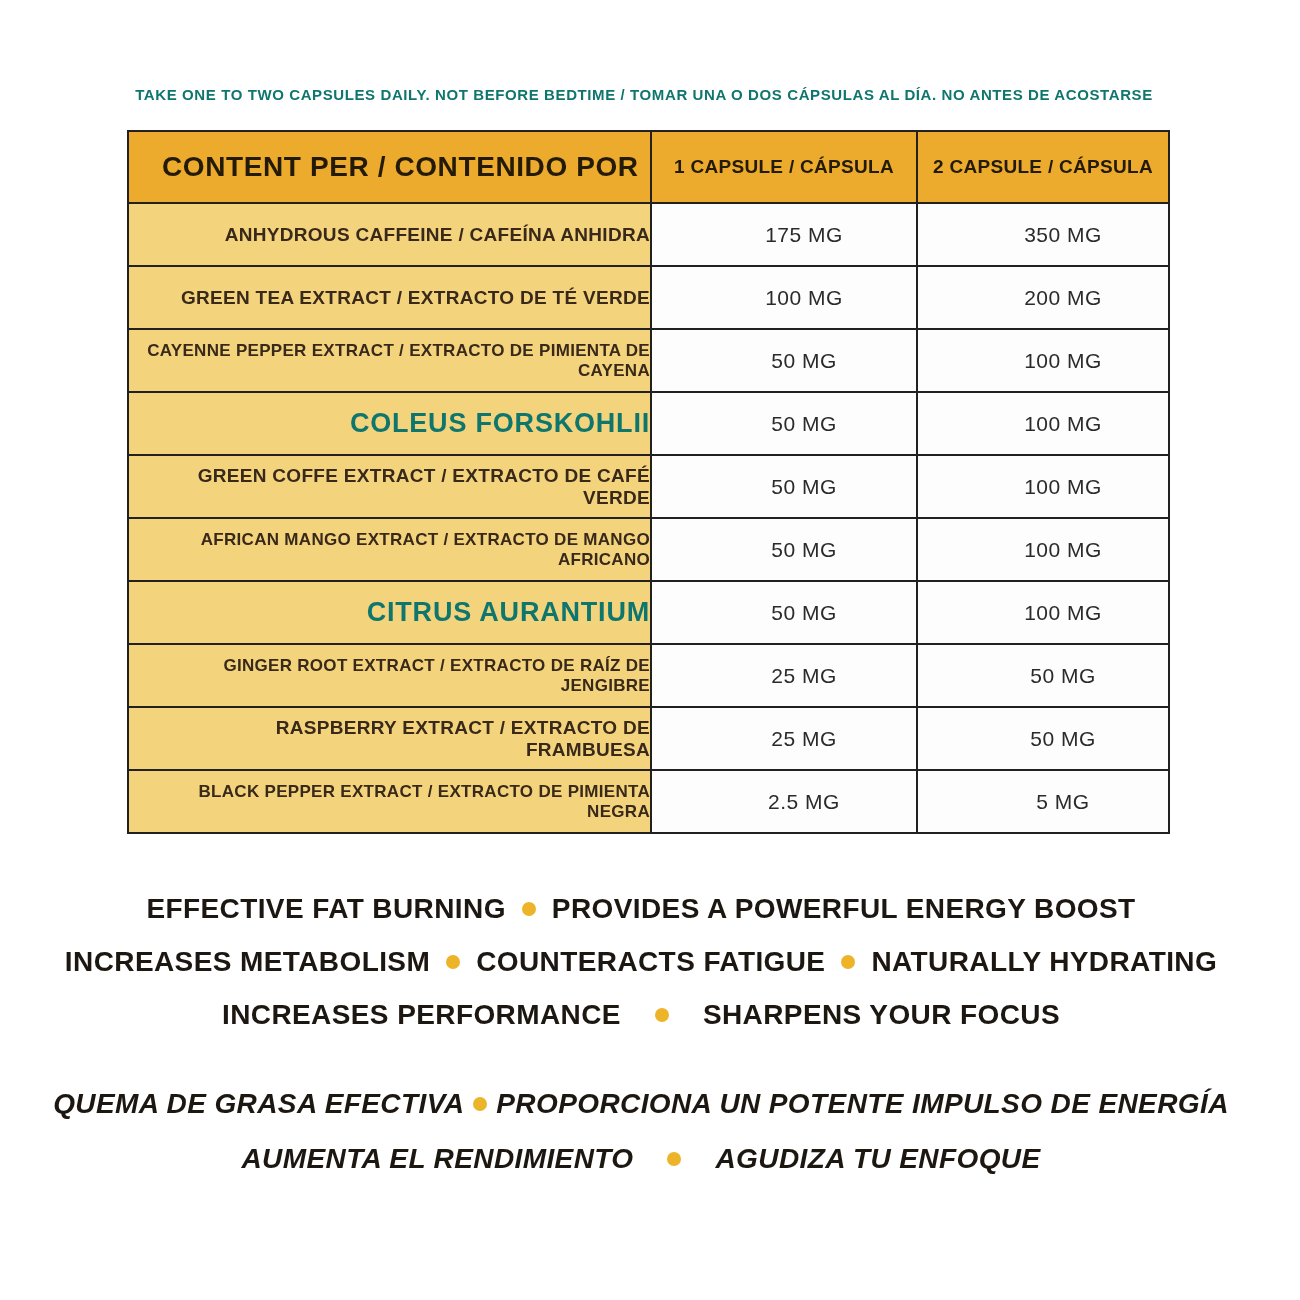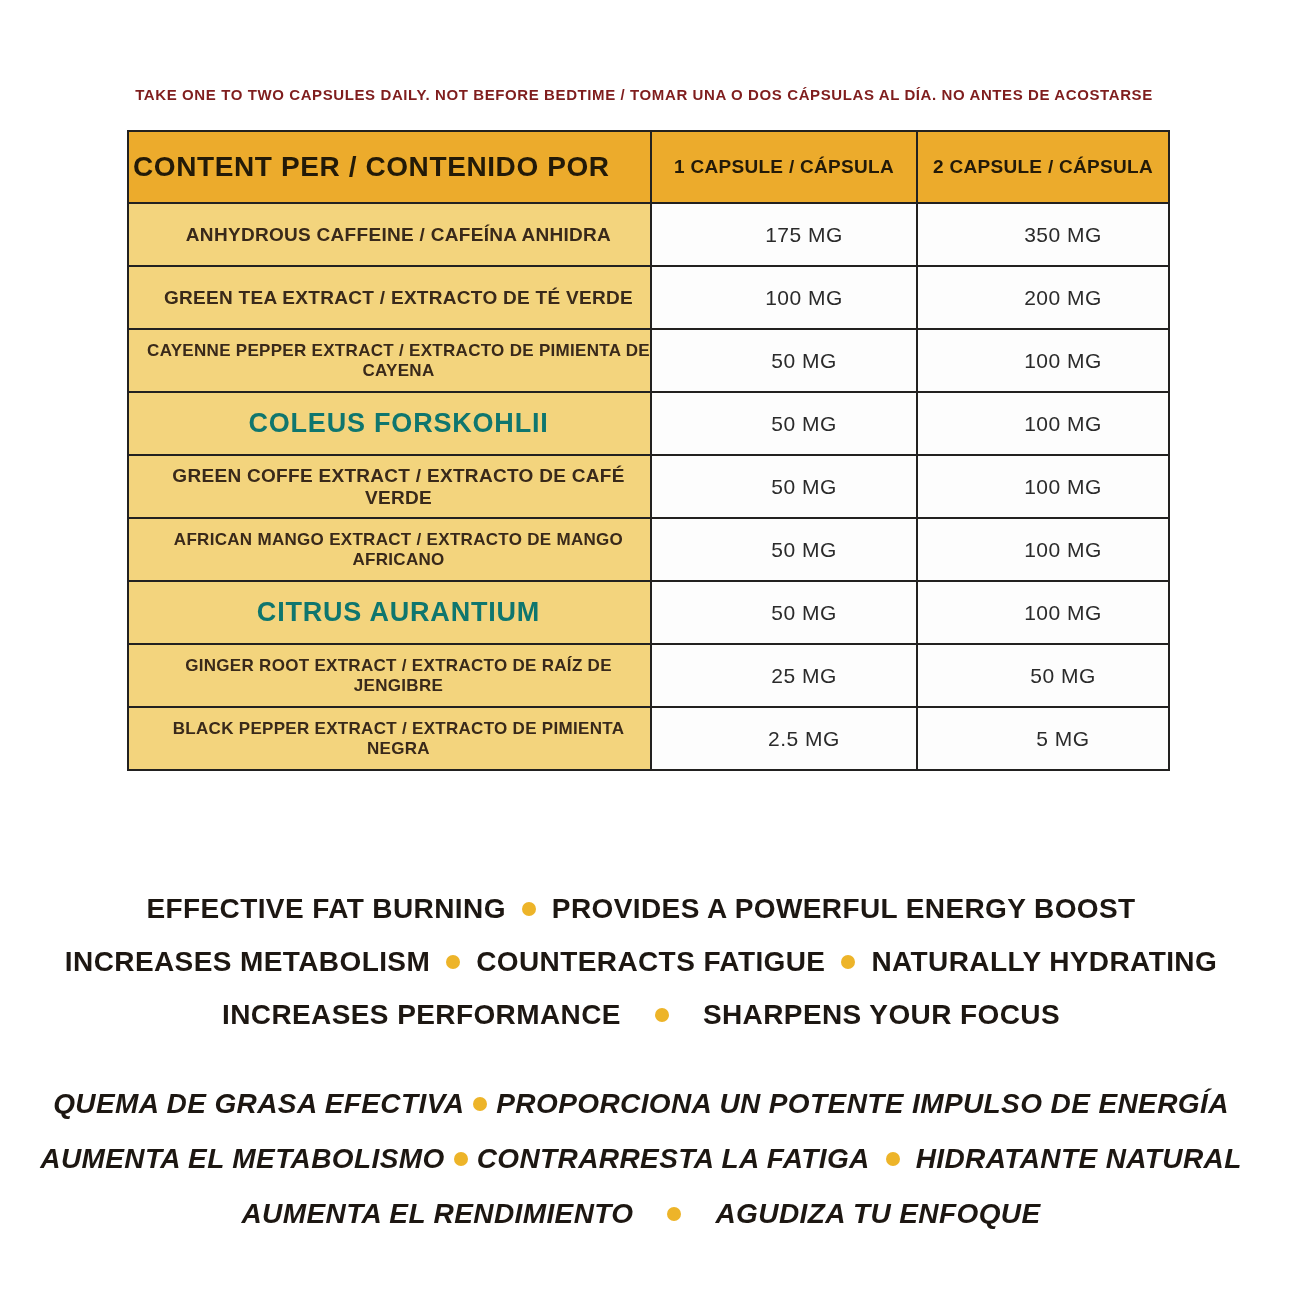--- a/index.html
+++ b/index.html
@@ -12,21 +12,21 @@
   .page { width: 1300px; height: 1300px; position: relative; overflow: hidden; }
 
   
   .instructions {
     position: absolute;
     top: 86px; left: 0; right: 12px;
     text-align: center;
     font-size: 15px;
     font-weight: 700;
     letter-spacing: 0.6px;
-    color: #7f1d1d;
+    color: #0f766e;
   }
 
   
   table.content-table {
     position: absolute;
     left: 127px; top: 130px;
     width: 1041px;
     border-collapse: collapse;
     table-layout: fixed;
   }
@@ -37,36 +37,36 @@
   .content-table col.c-v1  { width: 266px; }
   .content-table col.c-v2  { width: 252px; }
 
   .content-table thead th {
     background: #ecab2c;
     height: 72px;
     color: #231a08;
   }
   th.h-ing {
     text-align: left;
-    padding-left: 4px;
+    padding-left: 33px;
     font-size: 28px;
     font-weight: 700;
     letter-spacing: 0.6px;
   }
   th.h-val {
     text-align: center;
     font-size: 19px;
     font-weight: 700;
     letter-spacing: 0.3px;
   }
 
   .content-table tbody td { height: 63px; }
   td.ing {
     background: #f3d47d;
-    text-align: center;
+    text-align: right;
     padding-left: 18px;
     font-weight: 700;
     color: #39291a;
     letter-spacing: 0.3px;
   }
   td.ing.size-normal { font-size: 19px; }
   td.ing.size-small  { font-size: 17px; }
   td.ing.size-large  { font-size: 27px; letter-spacing: 0.8px; color: #0f766e; }
   td.val {
     background: #fdfdfd;
@@ -159,20 +159,25 @@
         <td class="ing size-large">CITRUS AURANTIUM</td>
         <td class="val">50 MG</td>
         <td class="val">100 MG</td>
       </tr>
       <tr>
         <td class="ing size-small">GINGER ROOT EXTRACT / EXTRACTO DE RAÍZ DE JENGIBRE</td>
         <td class="val">25 MG</td>
         <td class="val">50 MG</td>
       </tr>
       <tr>
+        <td class="ing size-normal">RASPBERRY EXTRACT / EXTRACTO DE FRAMBUESA</td>
+        <td class="val">25 MG</td>
+        <td class="val">50 MG</td>
+      </tr>
+      <tr>
         <td class="ing size-small">BLACK PEPPER EXTRACT / EXTRACTO DE PIMIENTA NEGRA</td>
         <td class="val">2.5 MG</td>
         <td class="val">5 MG</td>
       </tr>
     </tbody>
   </table>
 
   <div class="benefits benefits-en">
     <div class="bline">
       <span>EFFECTIVE FAT BURNING</span><span class="dot"></span><span>PROVIDES A POWERFUL ENERGY BOOST</span>
@@ -183,20 +188,17 @@
     <div class="bline">
       <span>INCREASES PERFORMANCE</span><span class="dot wide"></span><span>SHARPENS YOUR FOCUS</span>
     </div>
   </div>
 
   <div class="benefits benefits-es">
     <div class="bline">
       <span>QUEMA DE GRASA EFECTIVA</span><span class="dot tight"></span><span>PROPORCIONA UN POTENTE IMPULSO DE ENERGÍA</span>
     </div>
     <div class="bline">
-      <span>AUMENTA EL METABOLISMO</span><span class="dot tight"></span><span>CONTRARRESTA LA FATIGA</span><span class="dot"></span><span>HIDRATANTE NATURAL</span>
-    </div>
-    <div class="bline">
       <span>AUMENTA EL RENDIMIENTO</span><span class="dot wide"></span><span>AGUDIZA TU ENFOQUE</span>
     </div>
   </div>
 
 </div>
 
 </body></html>

